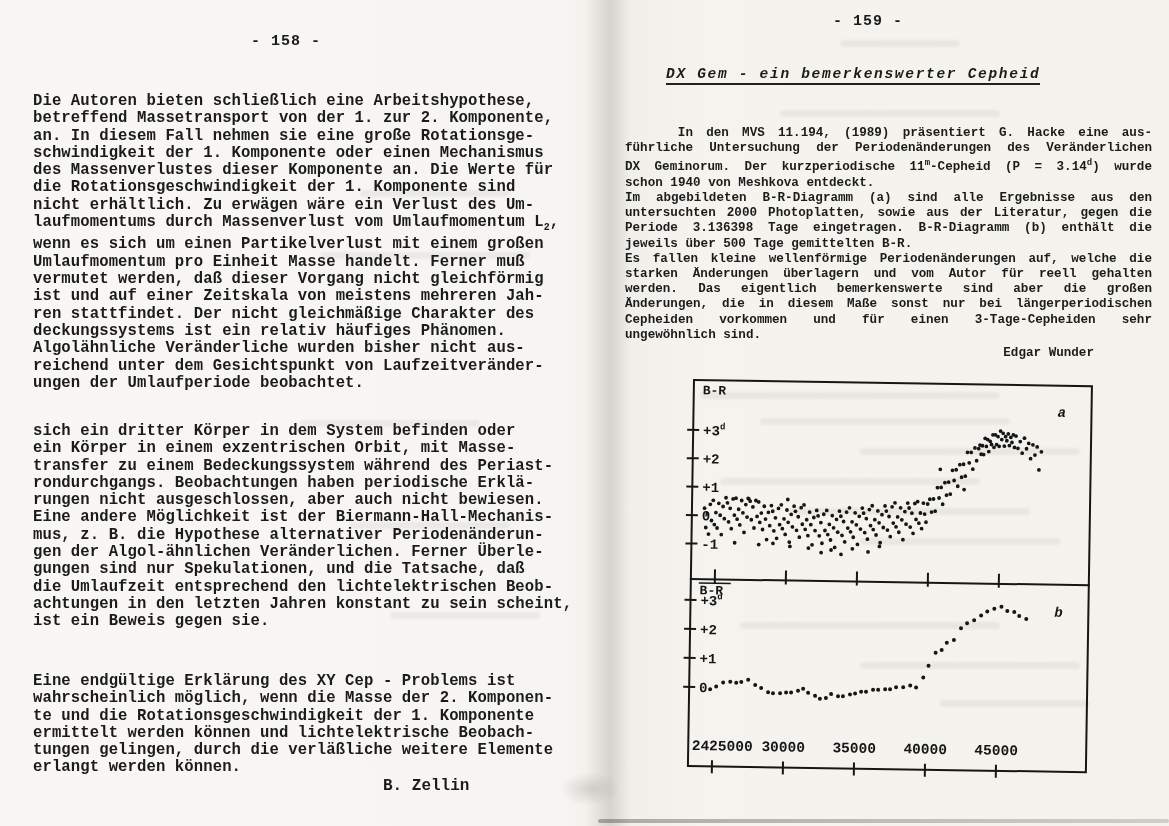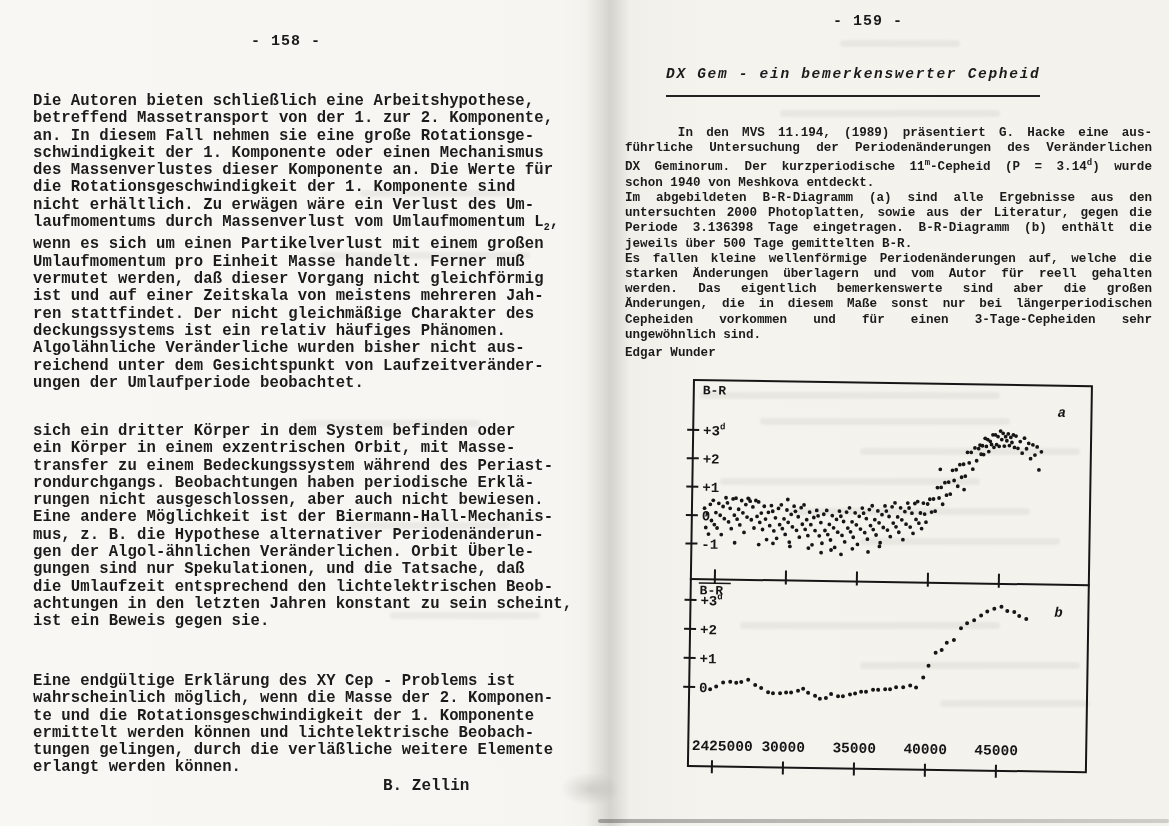--- a/index.html
+++ b/index.html
@@ -13,25 +13,25 @@
   .bleed{position:absolute;height:7px;border-radius:3px;background:#6c6a63;opacity:.08;filter:blur(1px);}
   
   .hdr{position:absolute;font-size:15px;font-weight:bold;letter-spacing:1px;}
   #hdr-left{left:8px;top:33px;width:556px;text-align:center;}
   #hdr-right{left:600px;top:13px;width:536px;text-align:center;}
   .para{position:absolute;left:33px;width:565px;font-size:15.6px;font-weight:bold;line-height:17.3px;letter-spacing:.1px;}
   .tl{white-space:pre;}
   .sig{position:absolute;font-weight:bold;}
   #sig-left{left:383px;top:777px;font-size:16px;}
   
-  #title-right{position:absolute;left:666px;top:66px;font-size:14.5px;font-weight:bold;font-style:italic;letter-spacing:1.7px;border-bottom:2px solid #222;padding-bottom:13px;}
+  #title-right{position:absolute;left:666px;top:66px;font-size:14.5px;font-weight:bold;font-style:italic;letter-spacing:1.7px;border-bottom:2px solid #222;padding-bottom:1px;}
   #right-body{position:absolute;left:625px;top:126px;width:527px;font-size:12.6px;font-weight:bold;line-height:15.2px;}
   #right-body .tl{white-space:normal;}
   #right-body .just{text-align:justify;text-align-last:justify;}
-  #sig-right{left:625px;top:346px;width:527px;font-size:12.6px;text-align:left;padding-right:58px;box-sizing:border-box;}
+  #sig-right{left:625px;top:346px;width:527px;font-size:12.6px;text-align:right;padding-right:58px;box-sizing:border-box;}
   .sup{vertical-align:super;font-size:9px;}
   .sub{vertical-align:sub;font-size:10px;}
   
   #chart{position:absolute;left:693px;top:379px;width:400px;height:388px;transform:rotate(.9deg);transform-origin:0 0;}
   #chart svg{overflow:visible;}
 </style>
 </head>
 <body>
 
 <div id="scan">
@@ -76,21 +76,21 @@
       <div class="tl">ungen der Umlaufperiode beobachtet.</div>
     </div>
   <div class="para" style="top:423px;">
       <div class="tl">sich ein dritter Körper in dem System befinden oder</div>
       <div class="tl">ein Körper in einem exzentrischen Orbit, mit Masse-</div>
       <div class="tl">transfer zu einem Bedeckungssystem während des Periast-</div>
       <div class="tl">rondurchgangs. Beobachtungen haben periodische Erklä-</div>
       <div class="tl">rungen nicht ausgeschlossen, aber auch nicht bewiesen.</div>
       <div class="tl">Eine andere Möglichkeit ist der Biermann-Hall-Mechanis-</div>
       <div class="tl">mus, z. B. die Hypothese alternativer Periodenänderun-</div>
-      <div class="tl">gen der Algol-ähnlichen Veränderlichen. Orbit Überle-</div>
+      <div class="tl">gen der Algol-ähnlichen Veränderlichen. Ferner Überle-</div>
       <div class="tl">gungen sind nur Spekulationen, und die Tatsache, daß</div>
       <div class="tl">die Umlaufzeit entsprechend den lichtelektrischen Beob-</div>
       <div class="tl">achtungen in den letzten Jahren konstant zu sein scheint,</div>
       <div class="tl">ist ein Beweis gegen sie.</div>
     </div>
   <div class="para" style="top:673px;">
       <div class="tl">Eine endgültige Erklärung des XY Cep - Problems ist</div>
       <div class="tl">wahrscheinlich möglich, wenn die Masse der 2. Komponen-</div>
       <div class="tl">te und die Rotationsgeschwindigkeit der 1. Komponente</div>
       <div class="tl">ermittelt werden können und lichtelektrische Beobach-</div>

